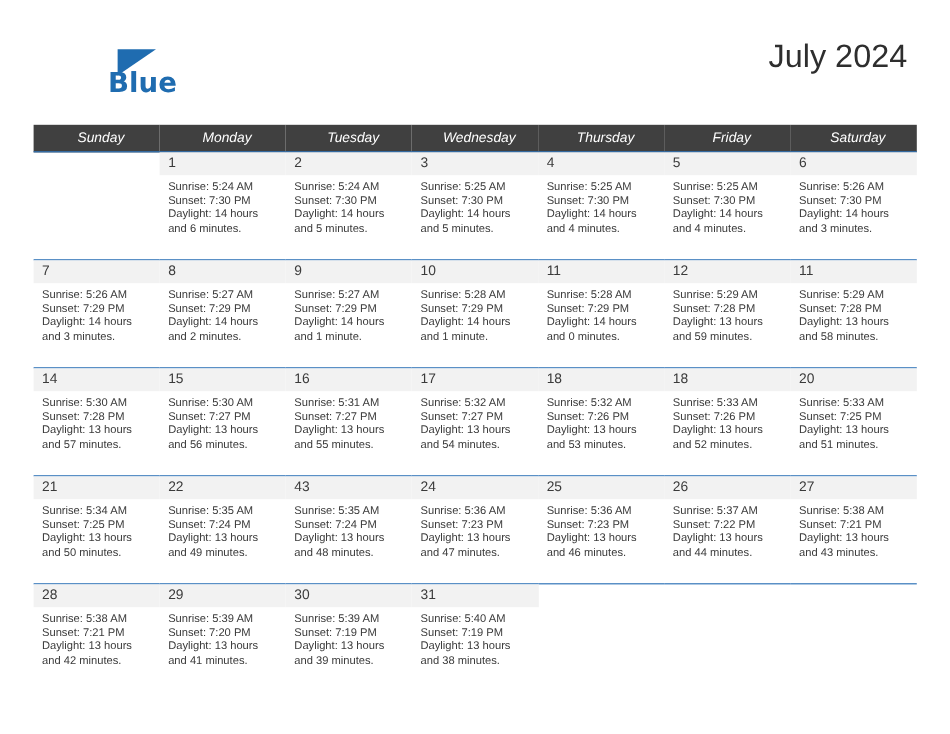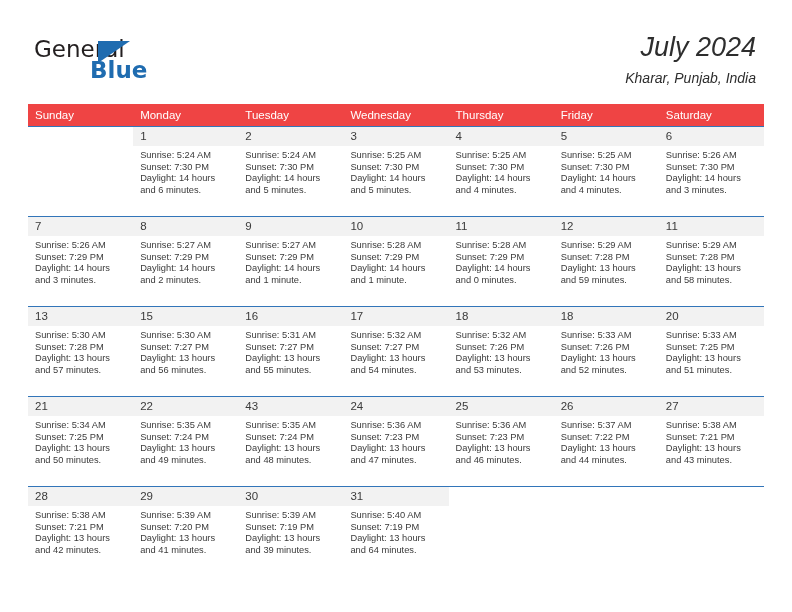--- a/index.html
+++ b/index.html
@@ -65,21 +65,20 @@
     height: 0;
     border-left: 32px solid #1f6cb0;
     border-bottom: 22px solid transparent;
   }
 
   .title-block {
     position: absolute;
     right: 36px;
     top: 31px;
     text-align: right;
-    font-style: italic;
   }
   .cal-title {
     font-size: 27px;
     color: #2e2e2e;
     font-weight: 400;
     line-height: 32px;
     white-space: nowrap;
   }
   .cal-subtitle {
     margin-top: 7px;
@@ -93,28 +92,29 @@
   
   .calendar {
     position: absolute;
     left: 28px;
     top: 104px;
     width: 736px;
     border-collapse: collapse;
     table-layout: fixed;
   }
   .calendar th {
-    background: #ef4444;
+    background: #404040;
     color: #ffffff;
     font-size: 11.5px;
     font-weight: 400;
-    text-align: left;
+    text-align: center;
     padding: 5px 0 5px 7px;
     height: 12px;
     border: none;
+    font-style: italic;
   }
   .calendar td {
     vertical-align: top;
     padding: 0;
     border: none;
     height: 89px;
     width: 105.14px;
   }
   .week-row > td {
     border-top: 1px solid #3275b9;
@@ -148,28 +148,26 @@
   }
 </style>
 </head>
 <body>
 
 <div class="page">
 
   <div class="header">
 
     <div class="logo">
-      <span class="logo-general">General</span>
       <span class="logo-tri"></span>
       <span class="logo-blue">Blue</span>
     </div>
 
     <div class="title-block">
       <div class="cal-title">July 2024</div>
-      <div class="cal-subtitle">Kharar, Punjab, India</div>
     </div>
 
   </div>
 
   <table class="calendar">
     <thead>
       <tr>
         <th>Sunday</th>
         <th>Monday</th>
         <th>Tuesday</th>
@@ -328,21 +326,21 @@
                 <div>Sunset: 7:28 PM</div>
                 <div>Daylight: 13 hours</div>
                 <div>and 58 minutes.</div>
               </div>
             </div>
           </td>
         </tr>
         <tr class="week-row">
           <td>
             <div class="daycell shaded">
-              <div class="daynum-bar">13</div>
+              <div class="daynum-bar">14</div>
               <div class="detail">
                 <div>Sunrise: 5:30 AM</div>
                 <div>Sunset: 7:28 PM</div>
                 <div>Daylight: 13 hours</div>
                 <div>and 57 minutes.</div>
               </div>
             </div>
           </td>
           <td>
             <div class="daycell shaded">
@@ -524,21 +522,21 @@
               </div>
             </div>
           </td>
           <td>
             <div class="daycell shaded">
               <div class="daynum-bar">31</div>
               <div class="detail">
                 <div>Sunrise: 5:40 AM</div>
                 <div>Sunset: 7:19 PM</div>
                 <div>Daylight: 13 hours</div>
-                <div>and 64 minutes.</div>
+                <div>and 38 minutes.</div>
               </div>
             </div>
           </td>
           <td>
             <div class="daycell">
               <div class="daynum-bar plain"></div>
             </div>
           </td>
           <td>
             <div class="daycell">

